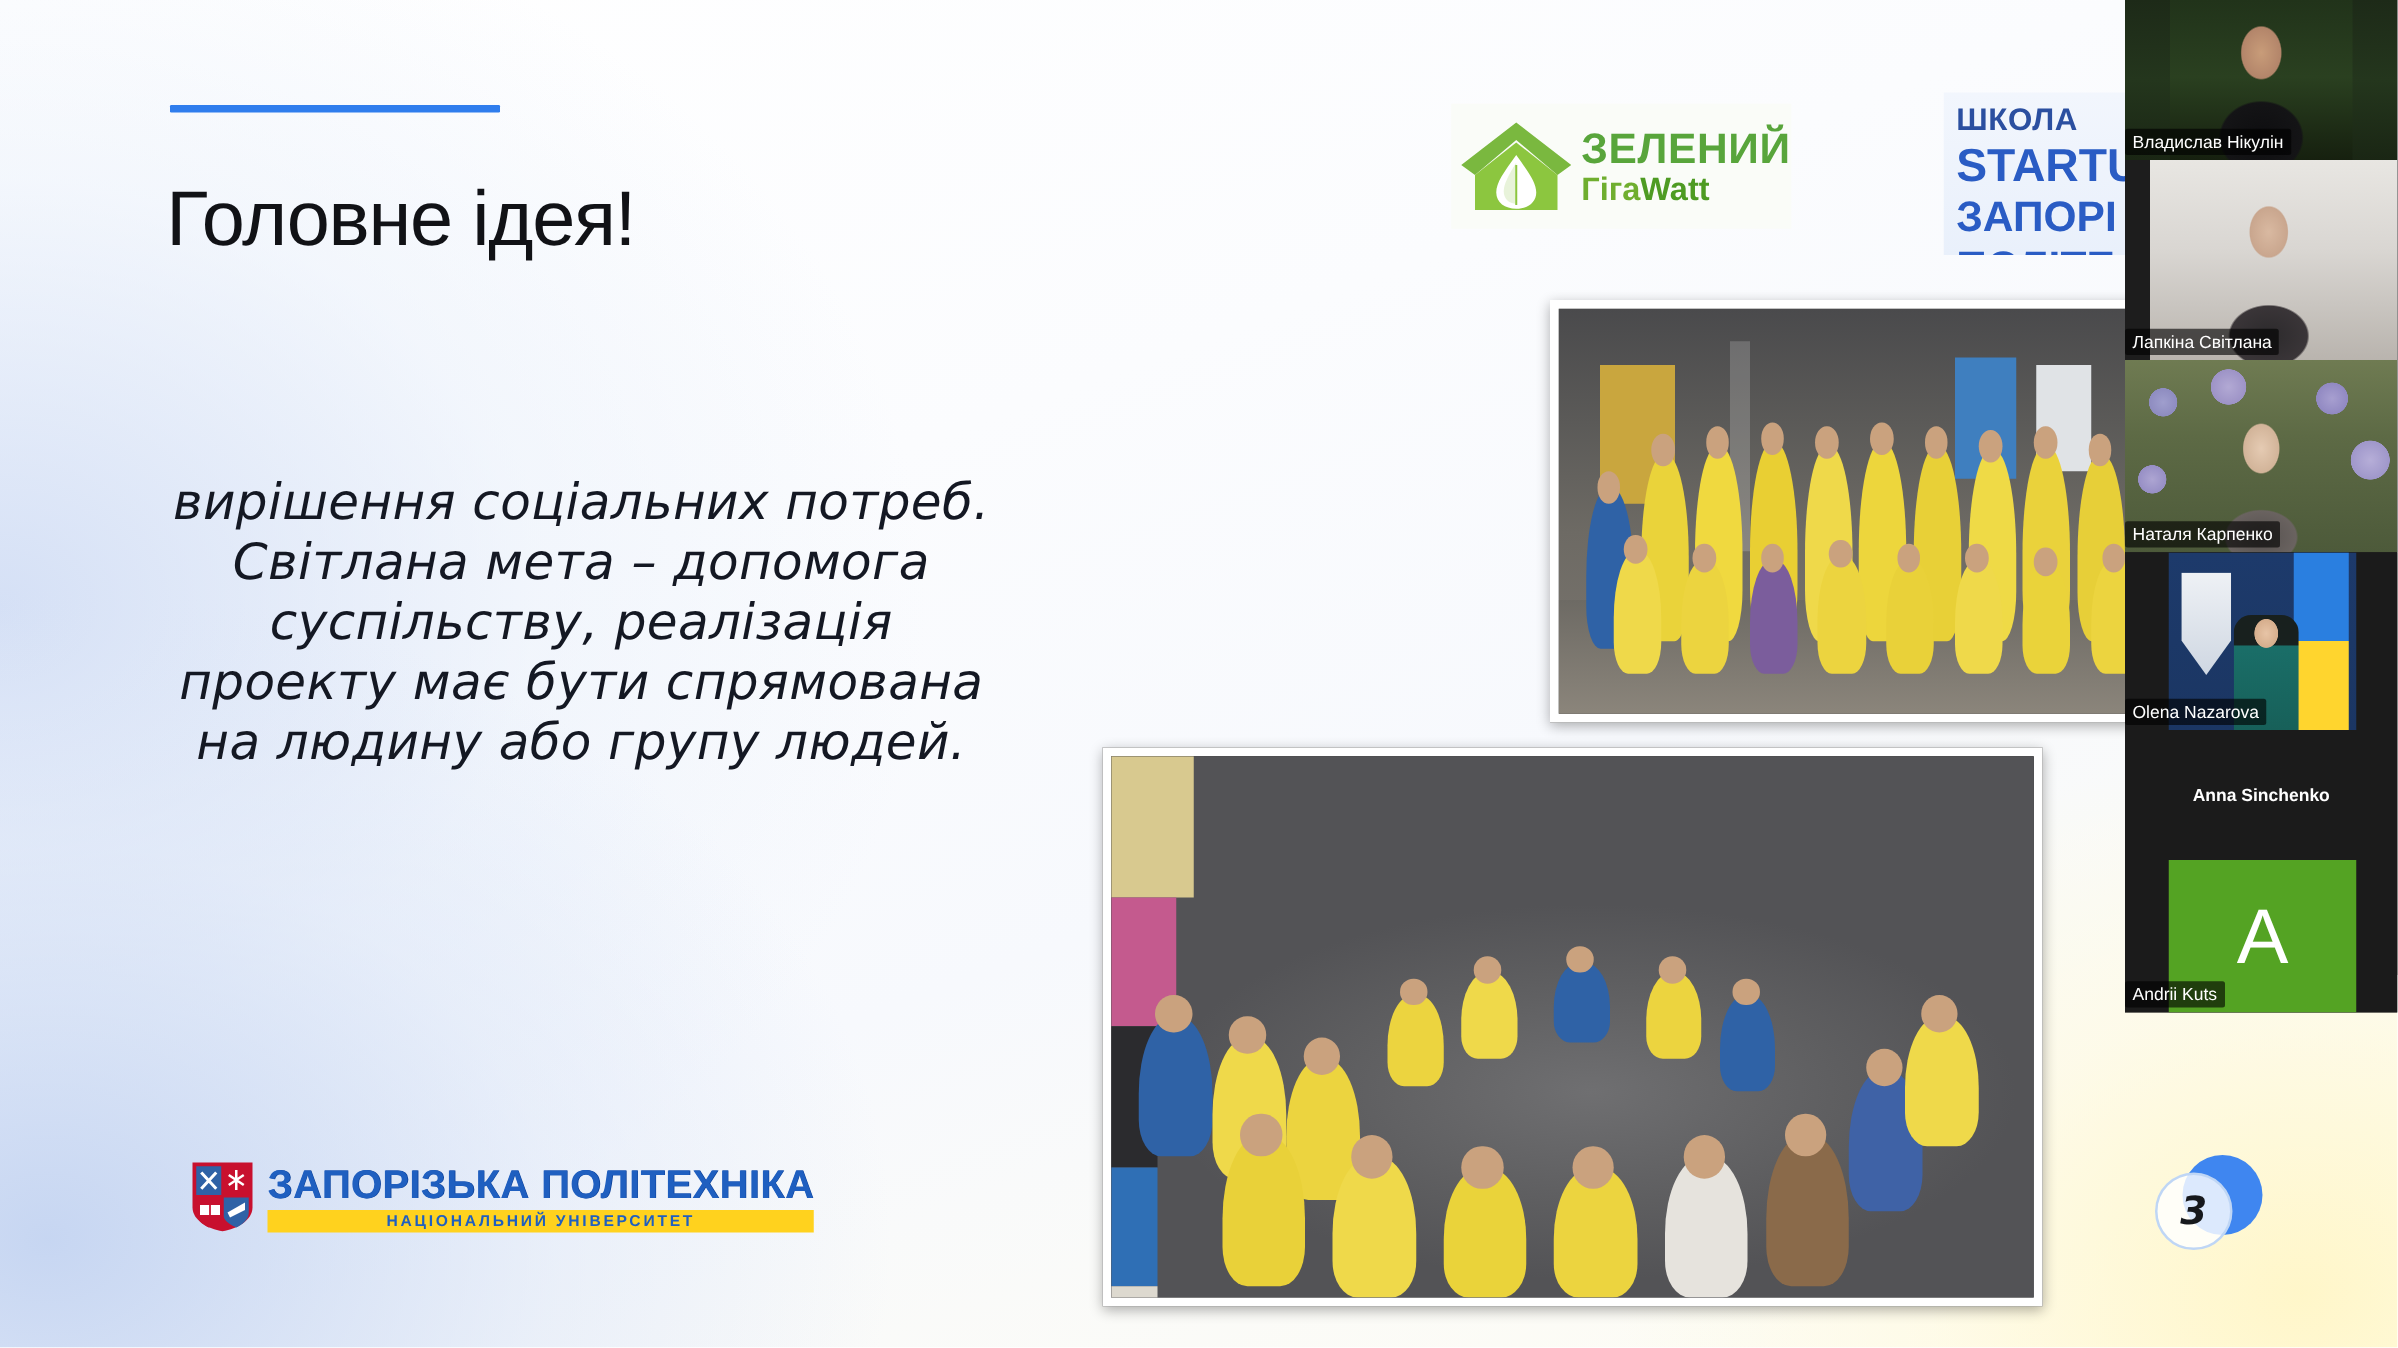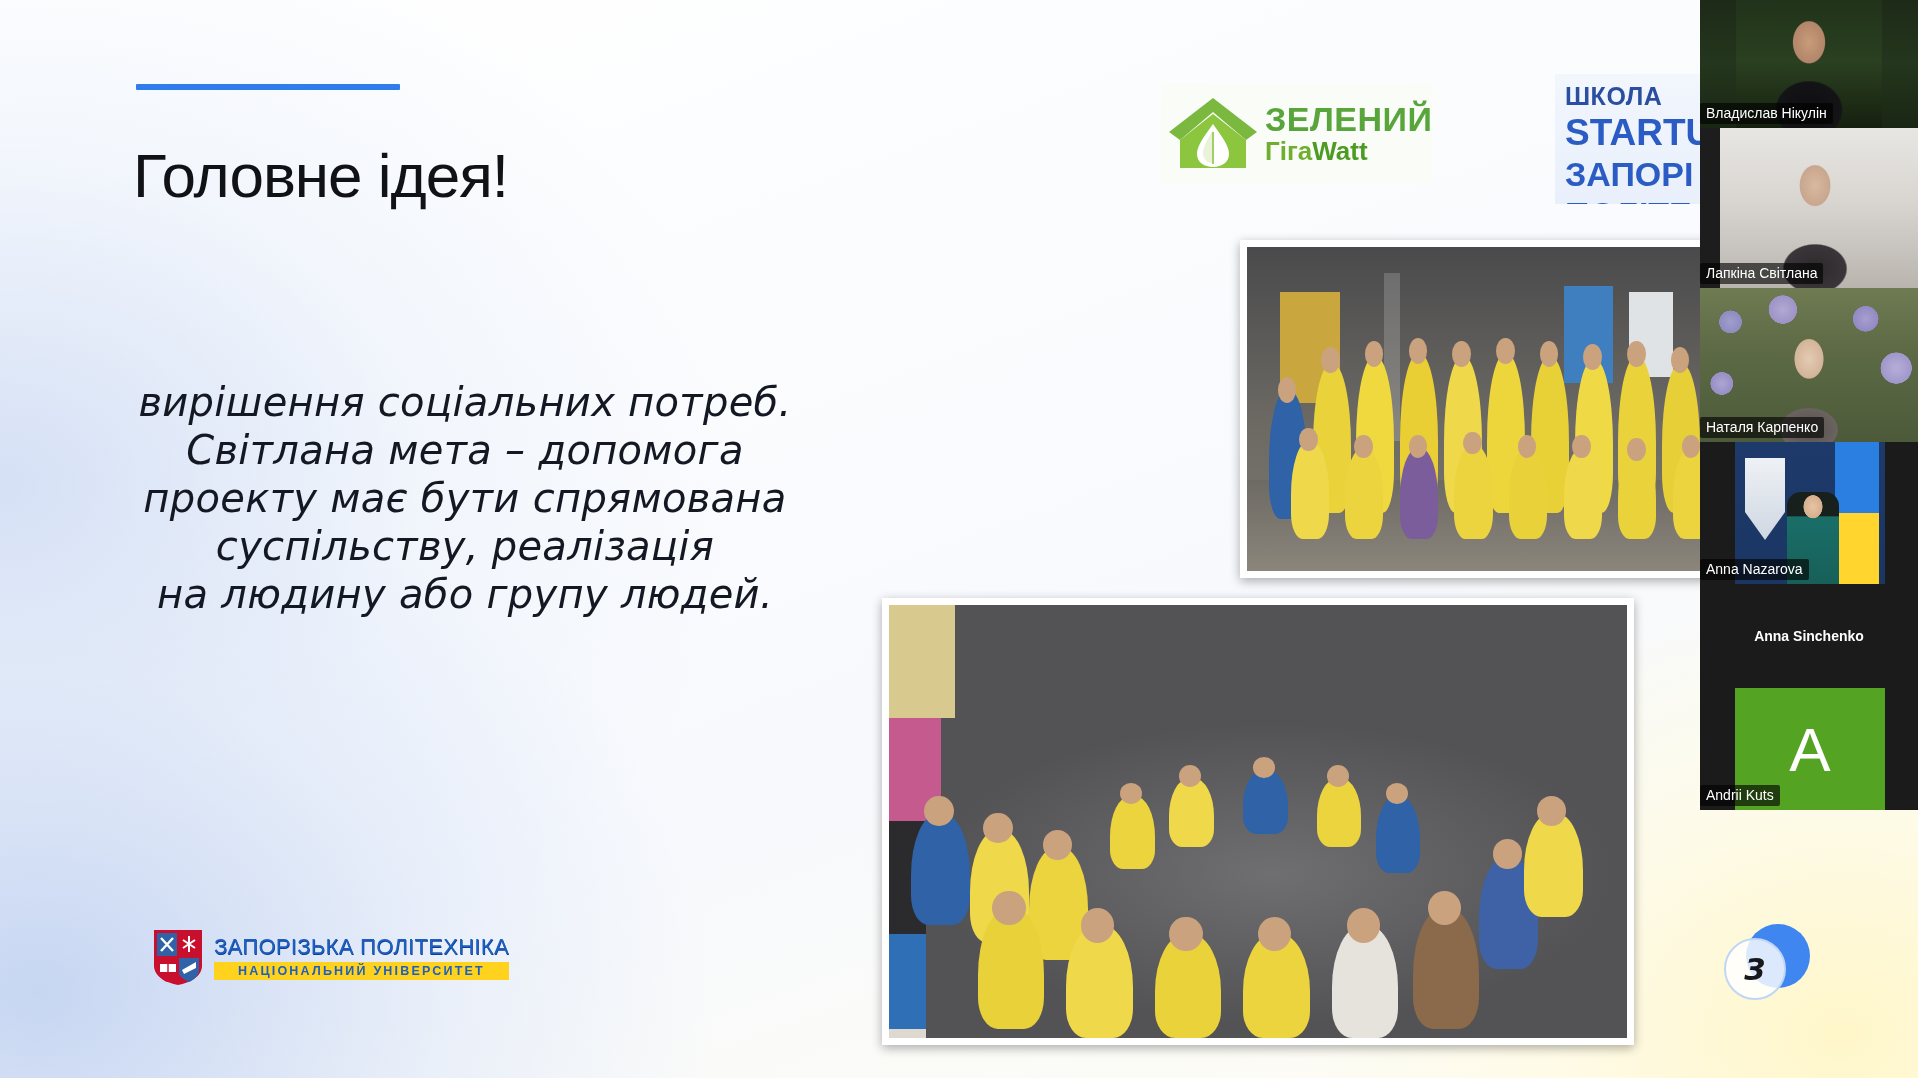--- a/index.html
+++ b/index.html
@@ -110,21 +110,21 @@
     background:
       radial-gradient(ellipse 340px 150px at 52% 62%, #6f6f71 0%, #5e5e60 60%, #535356 100%),
       linear-gradient(180deg,#3b3b3e 0%, #4d4d50 30%, #5c5c5f 60%, #66666a 100%);
   }
 
   
   .uni-logo { position: absolute; left: 152px; top: 928px; display: flex; align-items: center; gap: 10px; }
   .crest { width: 52px; height: 58px; flex: 0 0 52px; }
   .uni-words { display: flex; flex-direction: column; }
   .uni-main {
-    font-size: 22px; font-weight: 400; color: #1f5fc0; letter-spacing: 0.3px;
+    font-size: 32px; font-weight: 700; color: #1f5fc0; letter-spacing: 0.3px;
     text-shadow: 0.5px 0.5px 0 #0b3f96;
   }
   .uni-sub {
     background: #ffd21e; color: #1f5fc0;
     font-size: 12.5px; font-weight: 800; letter-spacing: 2.2px;
     text-align: center; padding: 2px 4px 2px 4px; margin-top: 2px;
   }
 
   
   .slide-badge { position: absolute; left: 1718px; top: 920px; width: 96px; height: 92px; }
@@ -241,22 +241,22 @@
 
   <div class="slide">
 
     <div class="accent-bar"></div>
 
     <div class="slide-title">Головне ідея!</div>
 
     <div class="body-text">
       <div>вирішення соціальних потреб.</div>
       <div>Світлана мета – допомога</div>
+      <div>суспільству, реалізація</div>
       <div>проекту має бути спрямована</div>
-      <div>суспільству, реалізація</div>
       <div>на людину або групу людей.</div>
     </div>
 
     <div class="logo-green">
       <span class="house">
         <svg viewBox="0 0 92 78">
           <path d="M46 4 L90 38 L79 46 L46 18 L13 46 L2 38 Z" fill="#7ab83f"></path>
           <path d="M13 46 L46 20 L79 46 L79 74 L13 74 Z" fill="#8cc63f"></path>
           <path d="M46 30 C36 44 30 52 30 60 C30 68 37 73 46 73 C55 73 62 68 62 60 C62 52 56 44 46 30 Z" fill="#ffffff"></path>
           <path d="M46 36 C40 46 36 53 36 59 C36 65 40 69 46 69 Z" fill="#e8f3da"></path>
@@ -419,21 +419,21 @@
     </div>
 
     <div class="tile t4">
       <div class="vid">
         <div class="frame">
           <div class="flag"></div>
           <div class="crest2"></div>
           <div class="lady"></div>
         </div>
       </div>
-      <div class="tile-name">Anna Nazarova</div>
+      <div class="tile-name">Olena Nazarova</div>
     </div>
 
     <div class="tile t5">
       <div class="vid"></div>
       <div class="tile-name-center">Anna Sinchenko</div>
     </div>
 
     <div class="tile t6">
       <div class="vid"></div>
       <div class="avatar">A</div>

